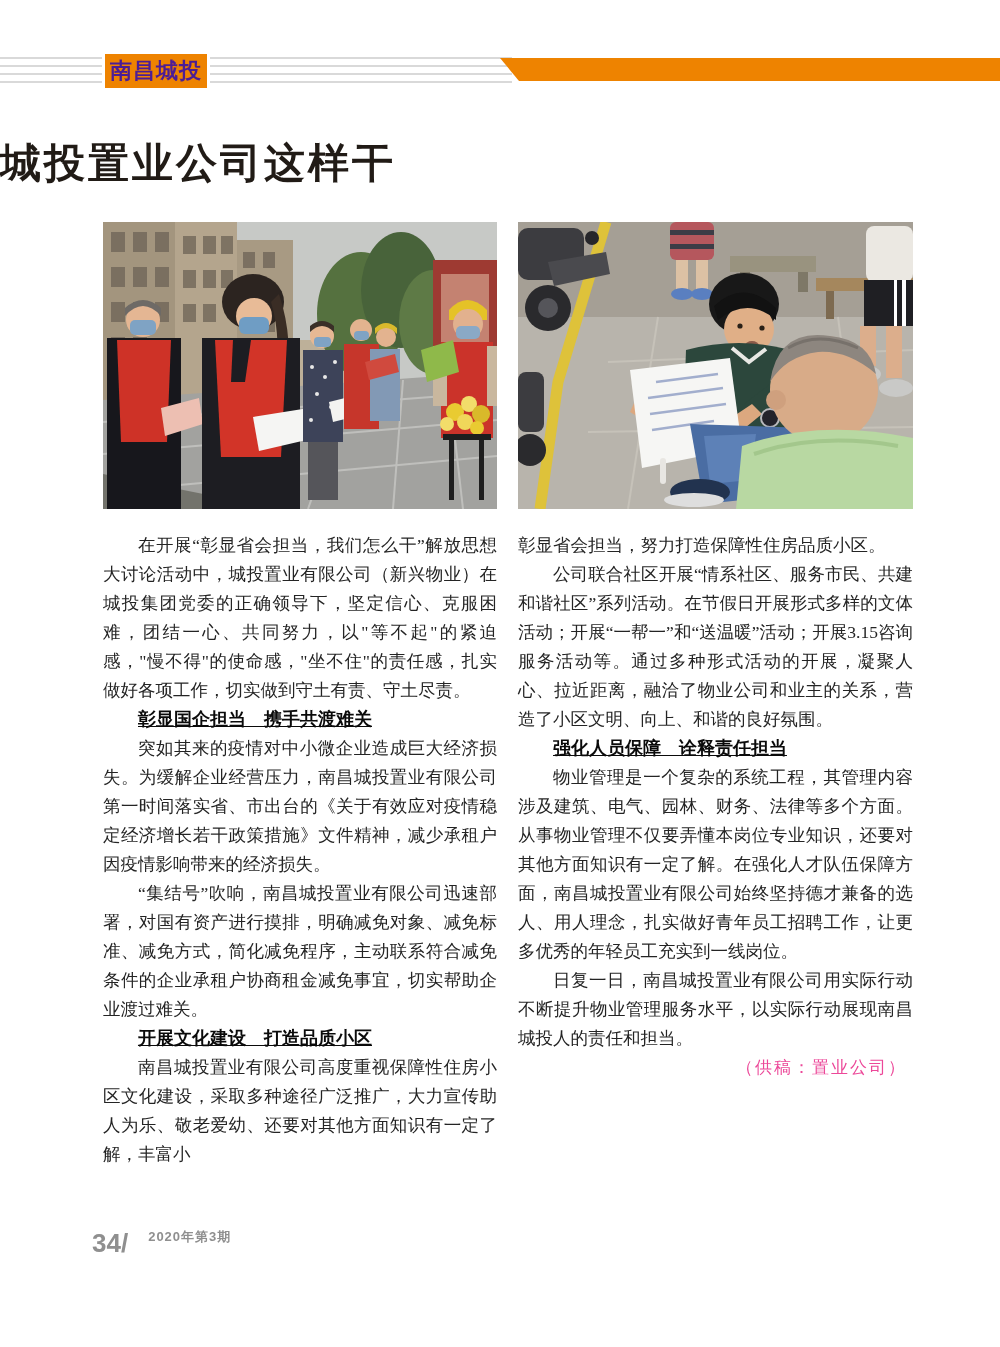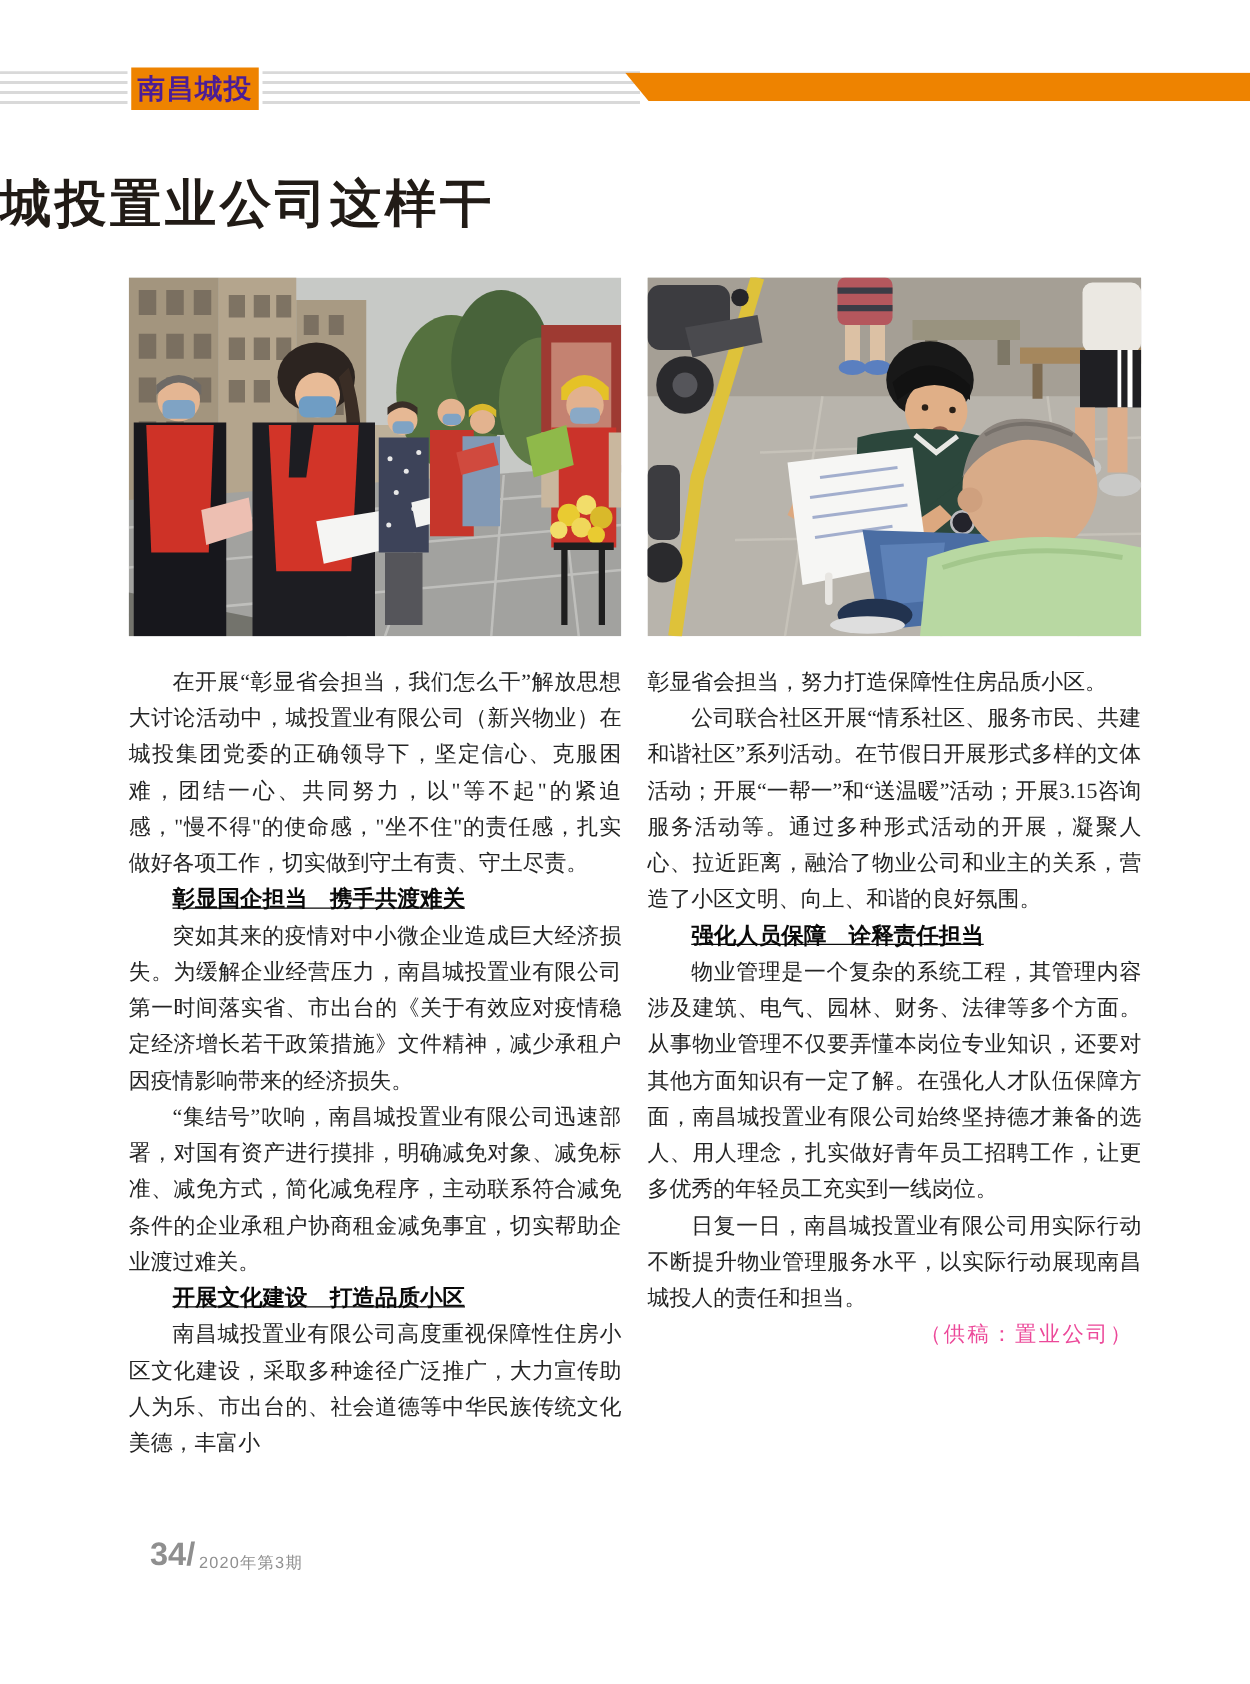--- a/index.html
+++ b/index.html
@@ -35,24 +35,24 @@
   .col-right{left:518px;width:395px;}
   .para{margin:0;font-size:17.5px;line-height:29px;text-align:justify;
     text-indent:35px;font-family:"Liberation Serif",serif;}
   .para.noindent{text-indent:0;}
   .subhead{margin:0;font-family:"Liberation Sans",sans-serif;font-weight:bold;
     font-size:18px;line-height:29px;color:#0a0a0a;text-indent:35px;text-decoration:underline;}
   .byline{margin:0;font-size:17px;line-height:29px;text-align:right;
     letter-spacing:2px;color:#ec4899;padding-right:6px;}
 
   
-  .pagefoot{position:absolute;left:120px;top:1228px;color:#8f8f8f;
-    font-family:"Liberation Sans",sans-serif;display:flex;align-items:flex-end;}
+  .pagefoot{position:absolute;left:92px;top:1228px;color:#8f8f8f;
+    font-family:"Liberation Sans",sans-serif;display:flex;align-items:flex-start;}
   .pageno{font-size:26px;font-weight:bold;font-style:normal;}
-  .issue{font-size:13px;font-weight:normal;margin-left:3px;letter-spacing:1px;}
+  .issue{font-size:13px;font-weight:bold;margin-left:20px;letter-spacing:1px;}
 </style>
 </head>
 <body>
 
 <div class="page">
 
   <div class="stripes"></div>
   <div class="orange-band"></div>
   <div class="badge">
     <span>南昌城投</span>
@@ -258,21 +258,21 @@
       <path d="M236,232 Q300,210 380,224" stroke="#a3c78c" stroke-width="4" fill="none"></path>
     </svg>
   </figure>
 
   <section class="col col-left">
     <p class="para">在开展“彰显省会担当，我们怎么干”解放思想大讨论活动中，城投置业有限公司（新兴物业）在城投集团党委的正确领导下，坚定信心、克服困难，团结一心、共同努力，以"等不起"的紧迫感，"慢不得"的使命感，"坐不住"的责任感，扎实做好各项工作，切实做到守土有责、守土尽责。</p>
     <h3 class="subhead">彰显国企担当　携手共渡难关</h3>
     <p class="para">突如其来的疫情对中小微企业造成巨大经济损失。为缓解企业经营压力，南昌城投置业有限公司第一时间落实省、市出台的《关于有效应对疫情稳定经济增长若干政策措施》文件精神，减少承租户因疫情影响带来的经济损失。</p>
     <p class="para">“集结号”吹响，南昌城投置业有限公司迅速部署，对国有资产进行摸排，明确减免对象、减免标准、减免方式，简化减免程序，主动联系符合减免条件的企业承租户协商租金减免事宜，切实帮助企业渡过难关。</p>
     <h3 class="subhead">开展文化建设　打造品质小区</h3>
-    <p class="para">南昌城投置业有限公司高度重视保障性住房小区文化建设，采取多种途径广泛推广，大力宣传助人为乐、市出台的、社会道德等中华民族传统文化美德，丰富小</p>
+    <p class="para">南昌城投置业有限公司高度重视保障性住房小区文化建设，采取多种途径广泛推广，大力宣传助人为乐、敬老爱幼、还要对其他方面知识有一定了解，丰富小</p>
   </section>
 
   <section class="col col-right">
     <p class="para noindent">彰显省会担当，努力打造保障性住房品质小区。</p>
     <p class="para">公司联合社区开展“情系社区、服务市民、共建和谐社区”系列活动。在节假日开展形式多样的文体活动；开展“一帮一”和“送温暖”活动；开展3.15咨询服务活动等。通过多种形式活动的开展，凝聚人心、拉近距离，融洽了物业公司和业主的关系，营造了小区文明、向上、和谐的良好氛围。</p>
     <h3 class="subhead">强化人员保障　诠释责任担当</h3>
     <p class="para">物业管理是一个复杂的系统工程，其管理内容涉及建筑、电气、园林、财务、法律等多个方面。从事物业管理不仅要弄懂本岗位专业知识，还要对其他方面知识有一定了解。在强化人才队伍保障方面，南昌城投置业有限公司始终坚持德才兼备的选人、用人理念，扎实做好青年员工招聘工作，让更多优秀的年轻员工充实到一线岗位。</p>
     <p class="para">日复一日，南昌城投置业有限公司用实际行动不断提升物业管理服务水平，以实际行动展现南昌城投人的责任和担当。</p>
     <p class="byline">（供稿：置业公司）</p>
   </section>

